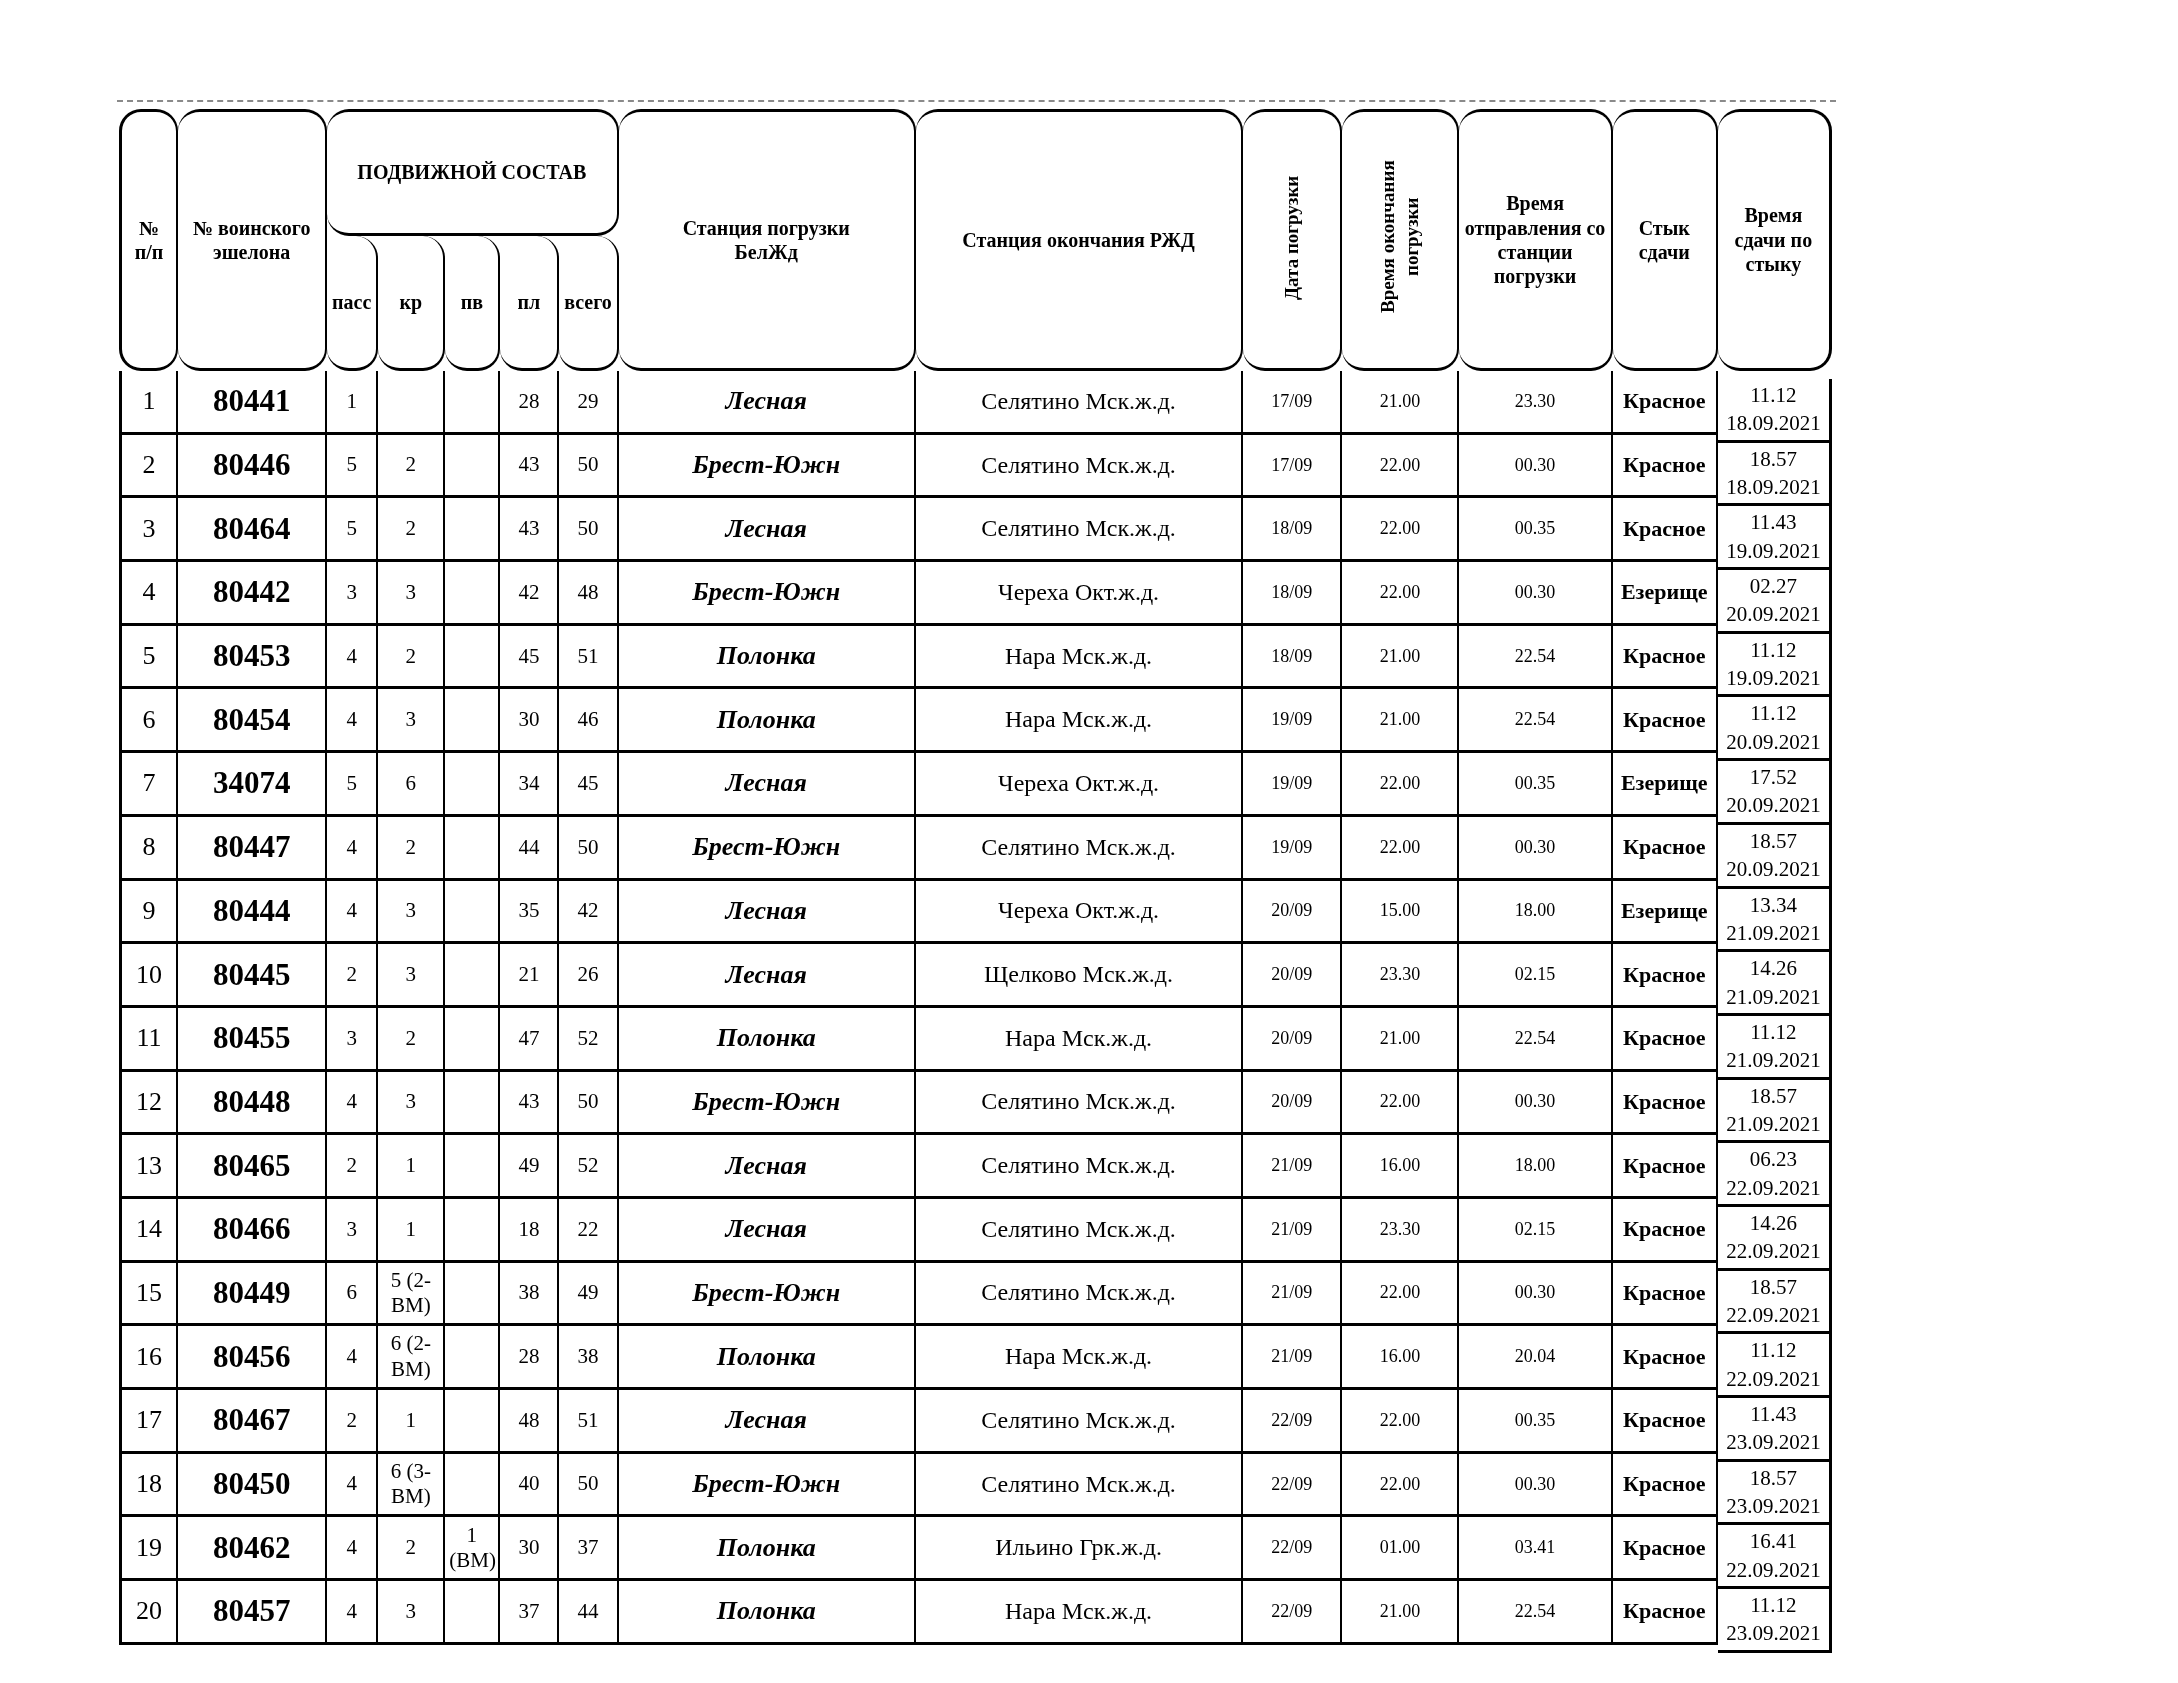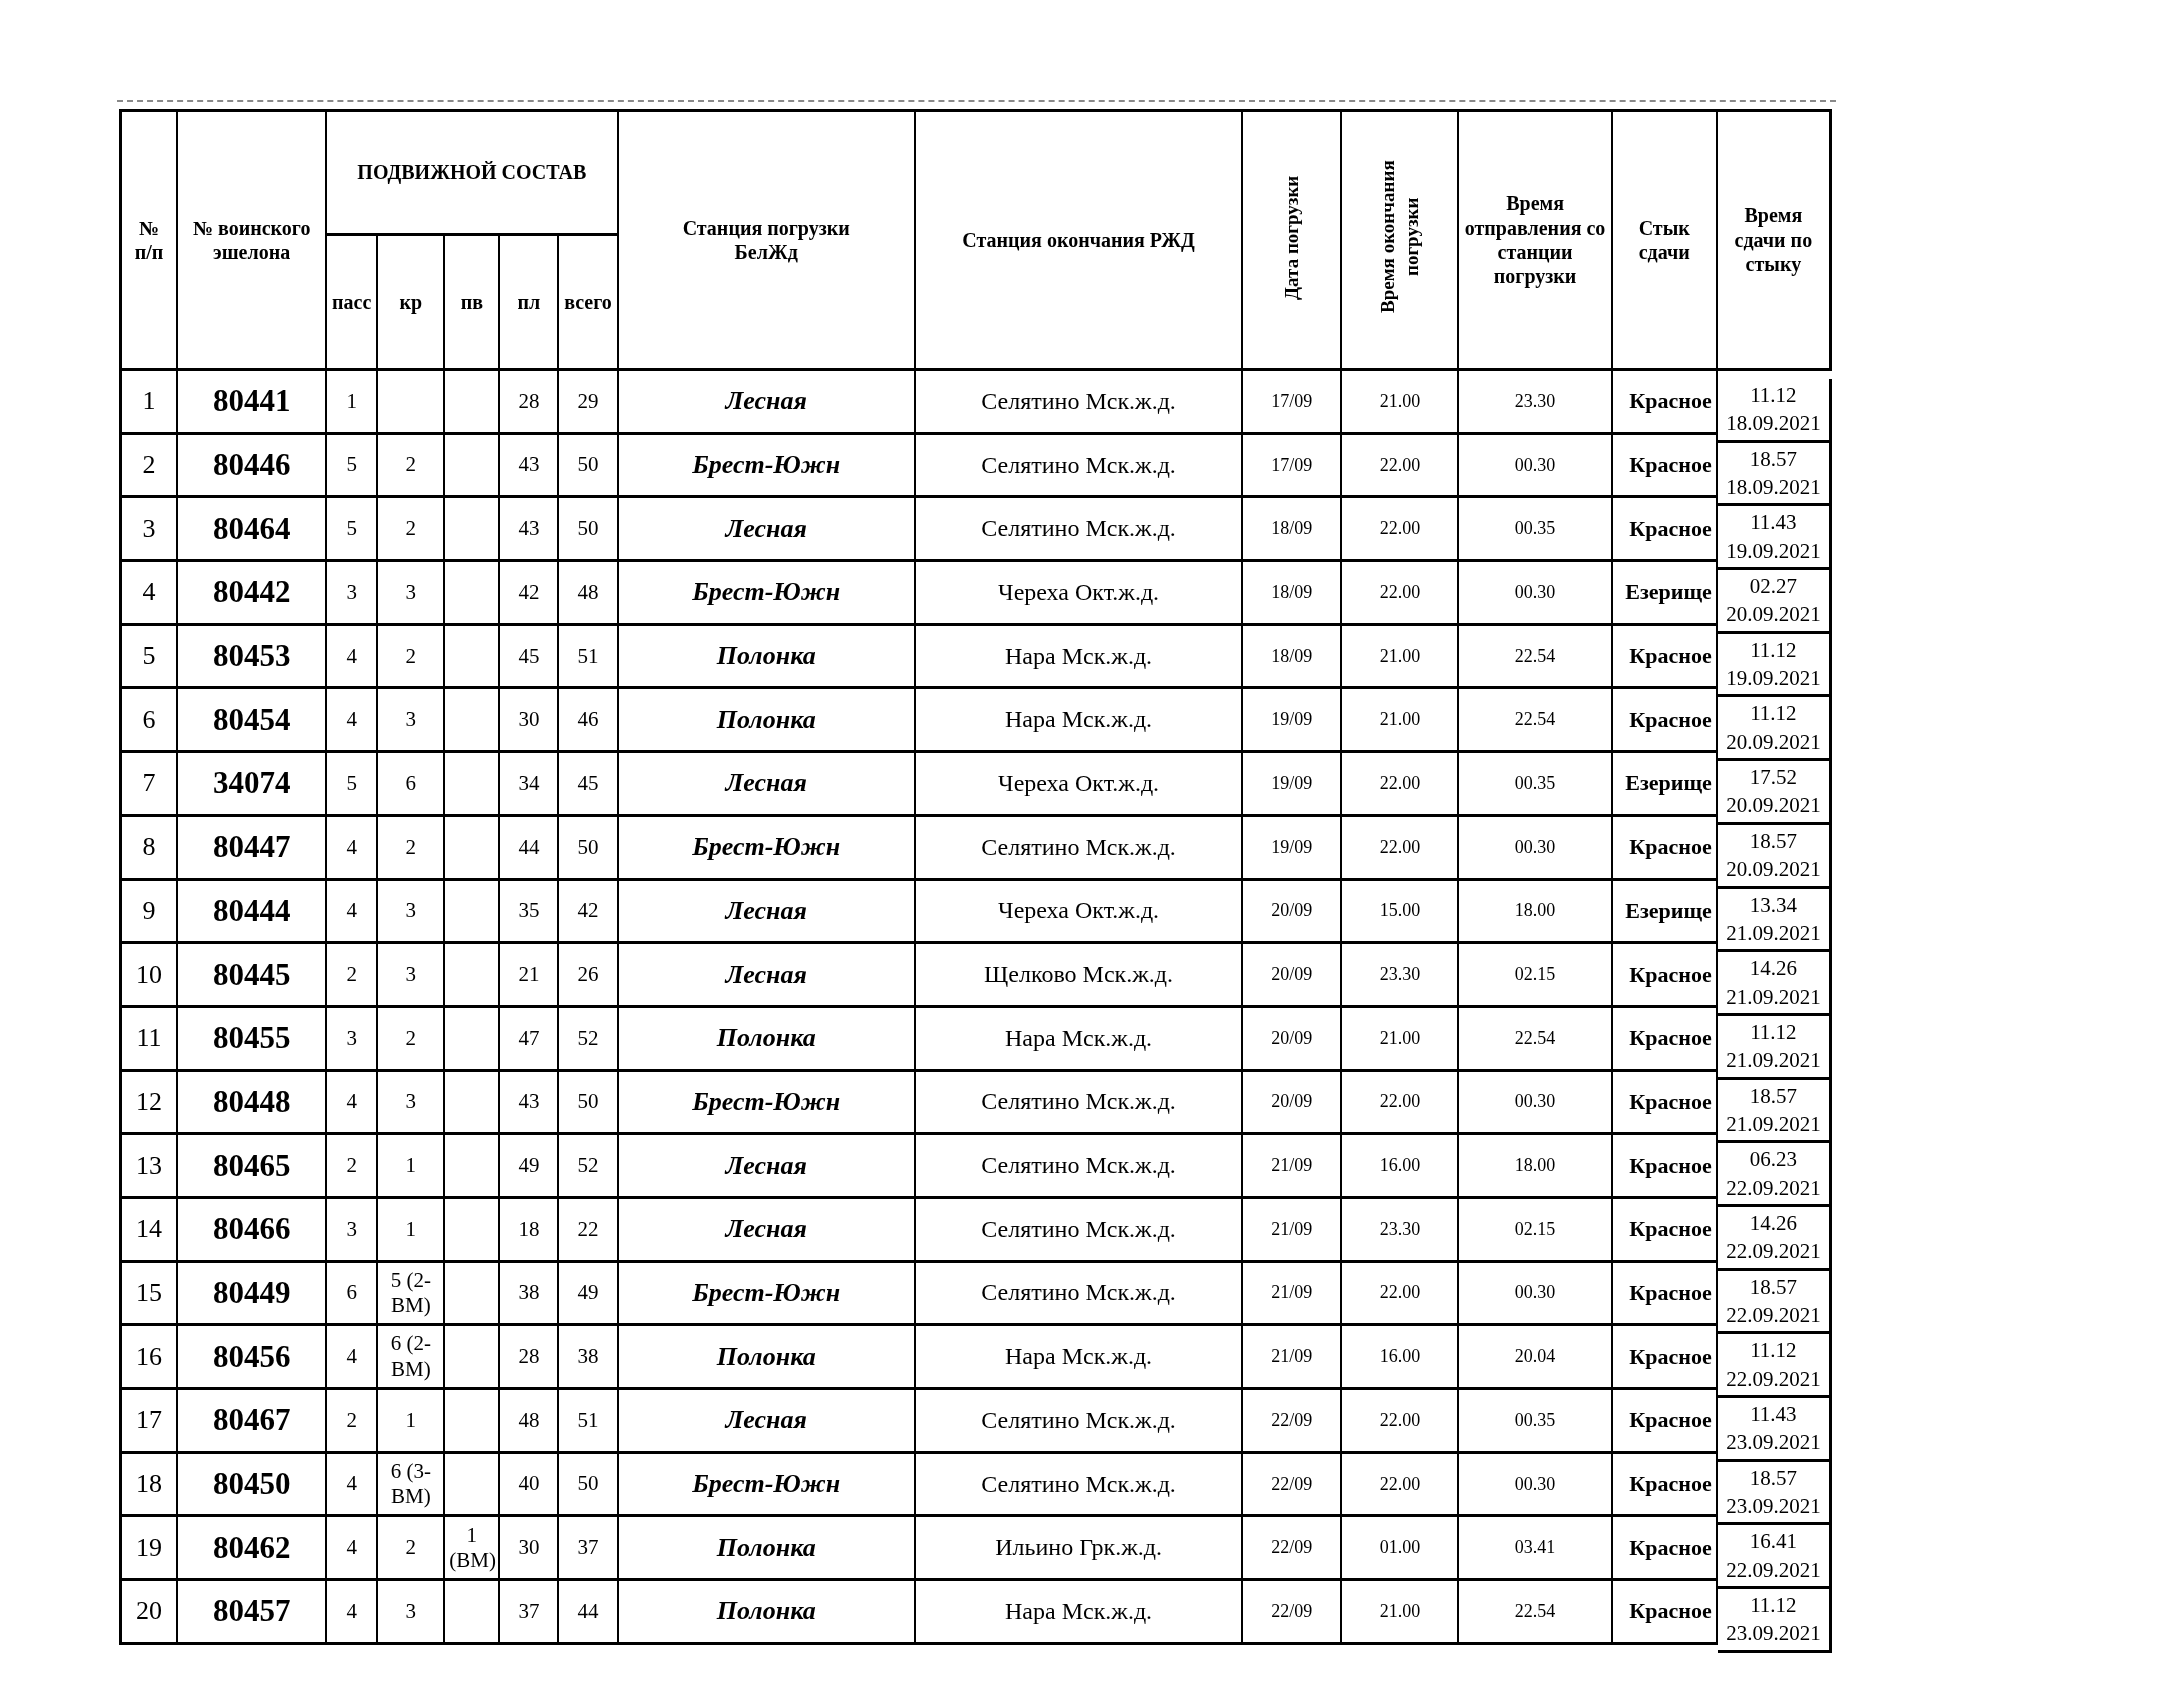--- a/index.html
+++ b/index.html
@@ -21,41 +21,41 @@
   th, td {
     border-right:2px solid #000;
     border-bottom:3px solid #000;
     text-align:center; vertical-align:middle;
     padding:2px 4px; box-sizing:border-box;
     overflow:hidden;
   }
   .bl { border-left:3px solid #000; }
   .bt { border-top:3px solid #000; }
   .br3 { border-right-width:3px; }
-  thead th { font-weight:bold; font-size:20px; line-height:1.22; }
+  thead th { font-weight:bold; font-size:20px; line-height:1.22;border-radius:22px; }
   thead tr.h1 { height:127px; }
   thead tr.h2 { height:135px; }
   tbody tr { height:62px; }
   .pre { white-space:pre-line; }
   .rot-box {
     writing-mode:vertical-rl;
     transform:rotate(180deg);
     margin:0 auto;
     font-weight:bold; font-size:19px; line-height:1.25;
     display:inline-block;
   }
   .v1 { height:149px; }
   .v2 { height:188px; }
   .c-num    { font-size:26px; }
   .c-ech    { font-size:31px; font-weight:bold; }
   .c-stock  { font-size:21px; line-height:1.2; }
   .c-load   { font-size:26px; font-weight:bold;font-style:italic; }
   .c-unload { font-size:24px;margin-left:16px; }
   .c-plain  { font-size:18px; }
-  .c-styk   { font-size:22px; font-weight:bold;text-align:right; }
+  .c-styk   { font-size:22px; font-weight:bold; }
   .c-sdacha {
     font-size:21px; line-height:1.35; white-space:pre-line;
     position:relative; top:8px;
   }
   th.h-handover { position:relative; }
 </style>
 </head>
 <body>
 
 <div class="dashed-artifact"></div>

